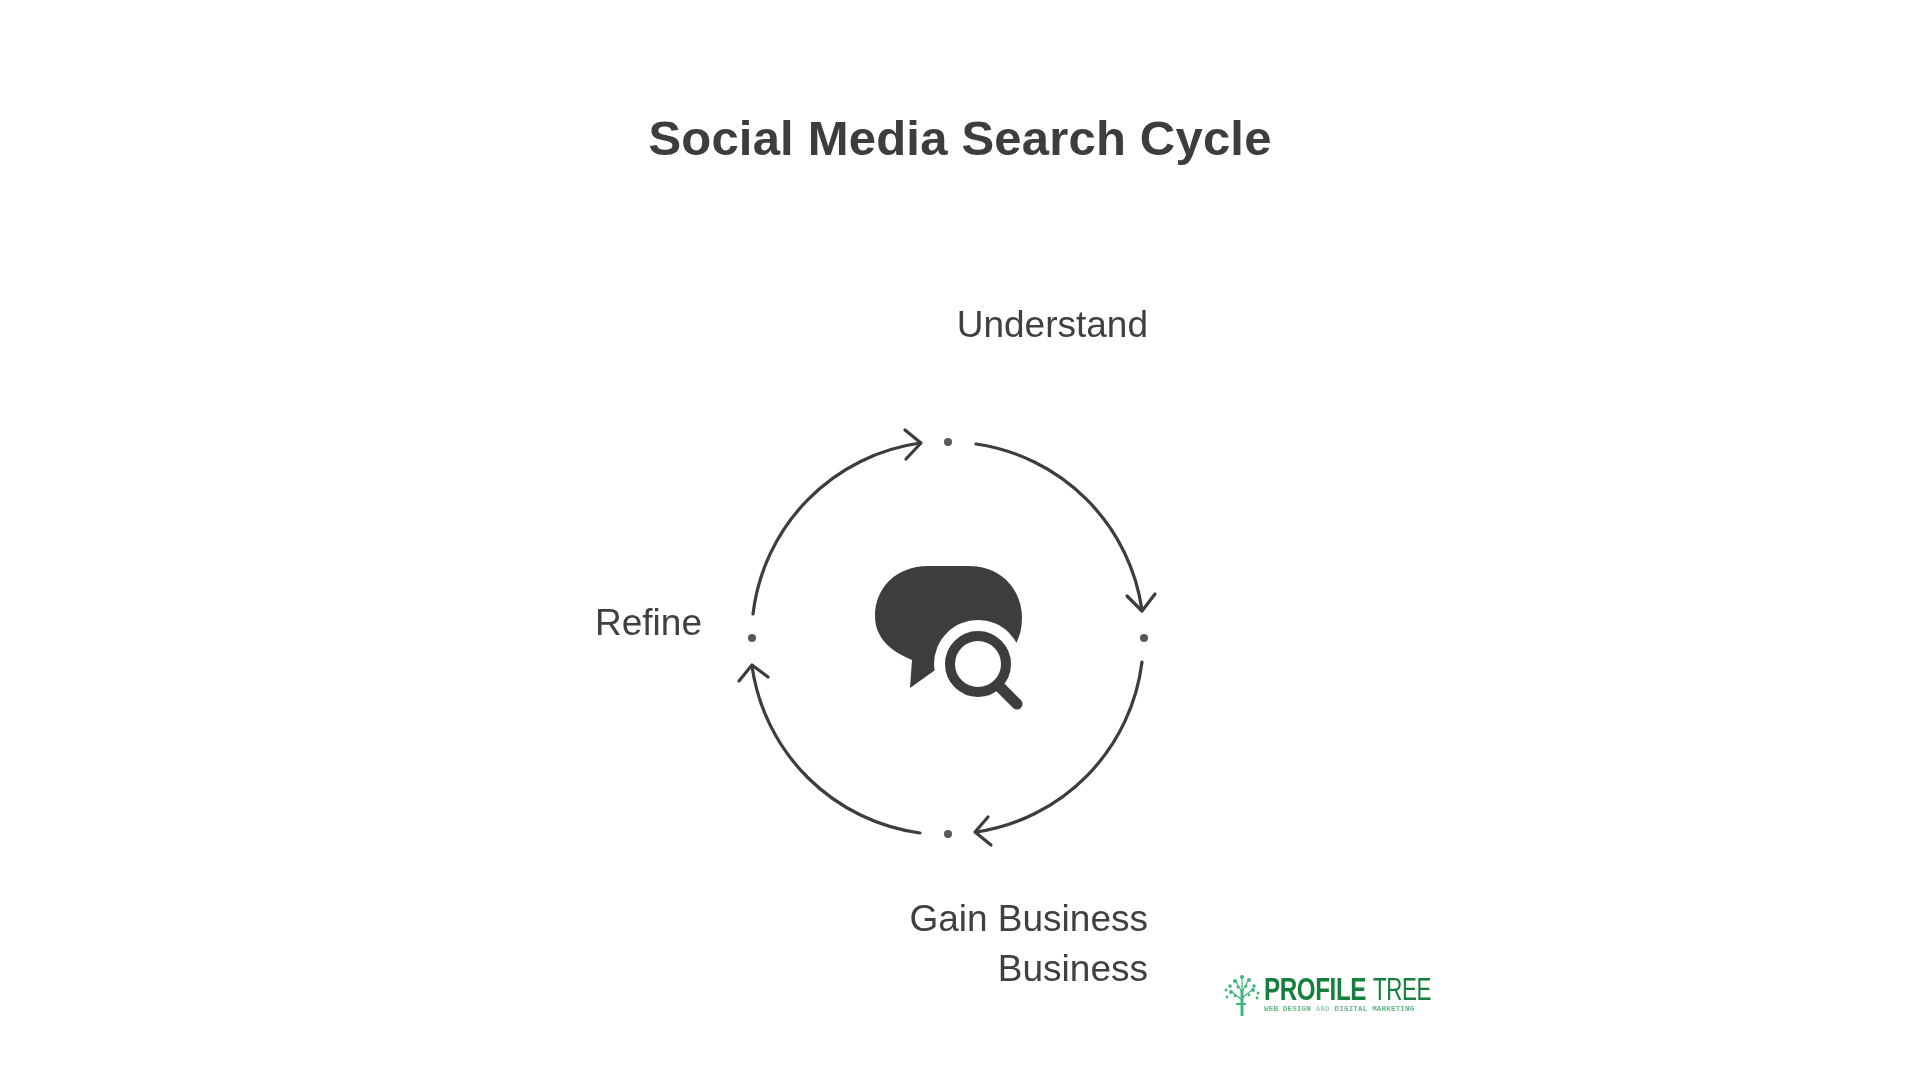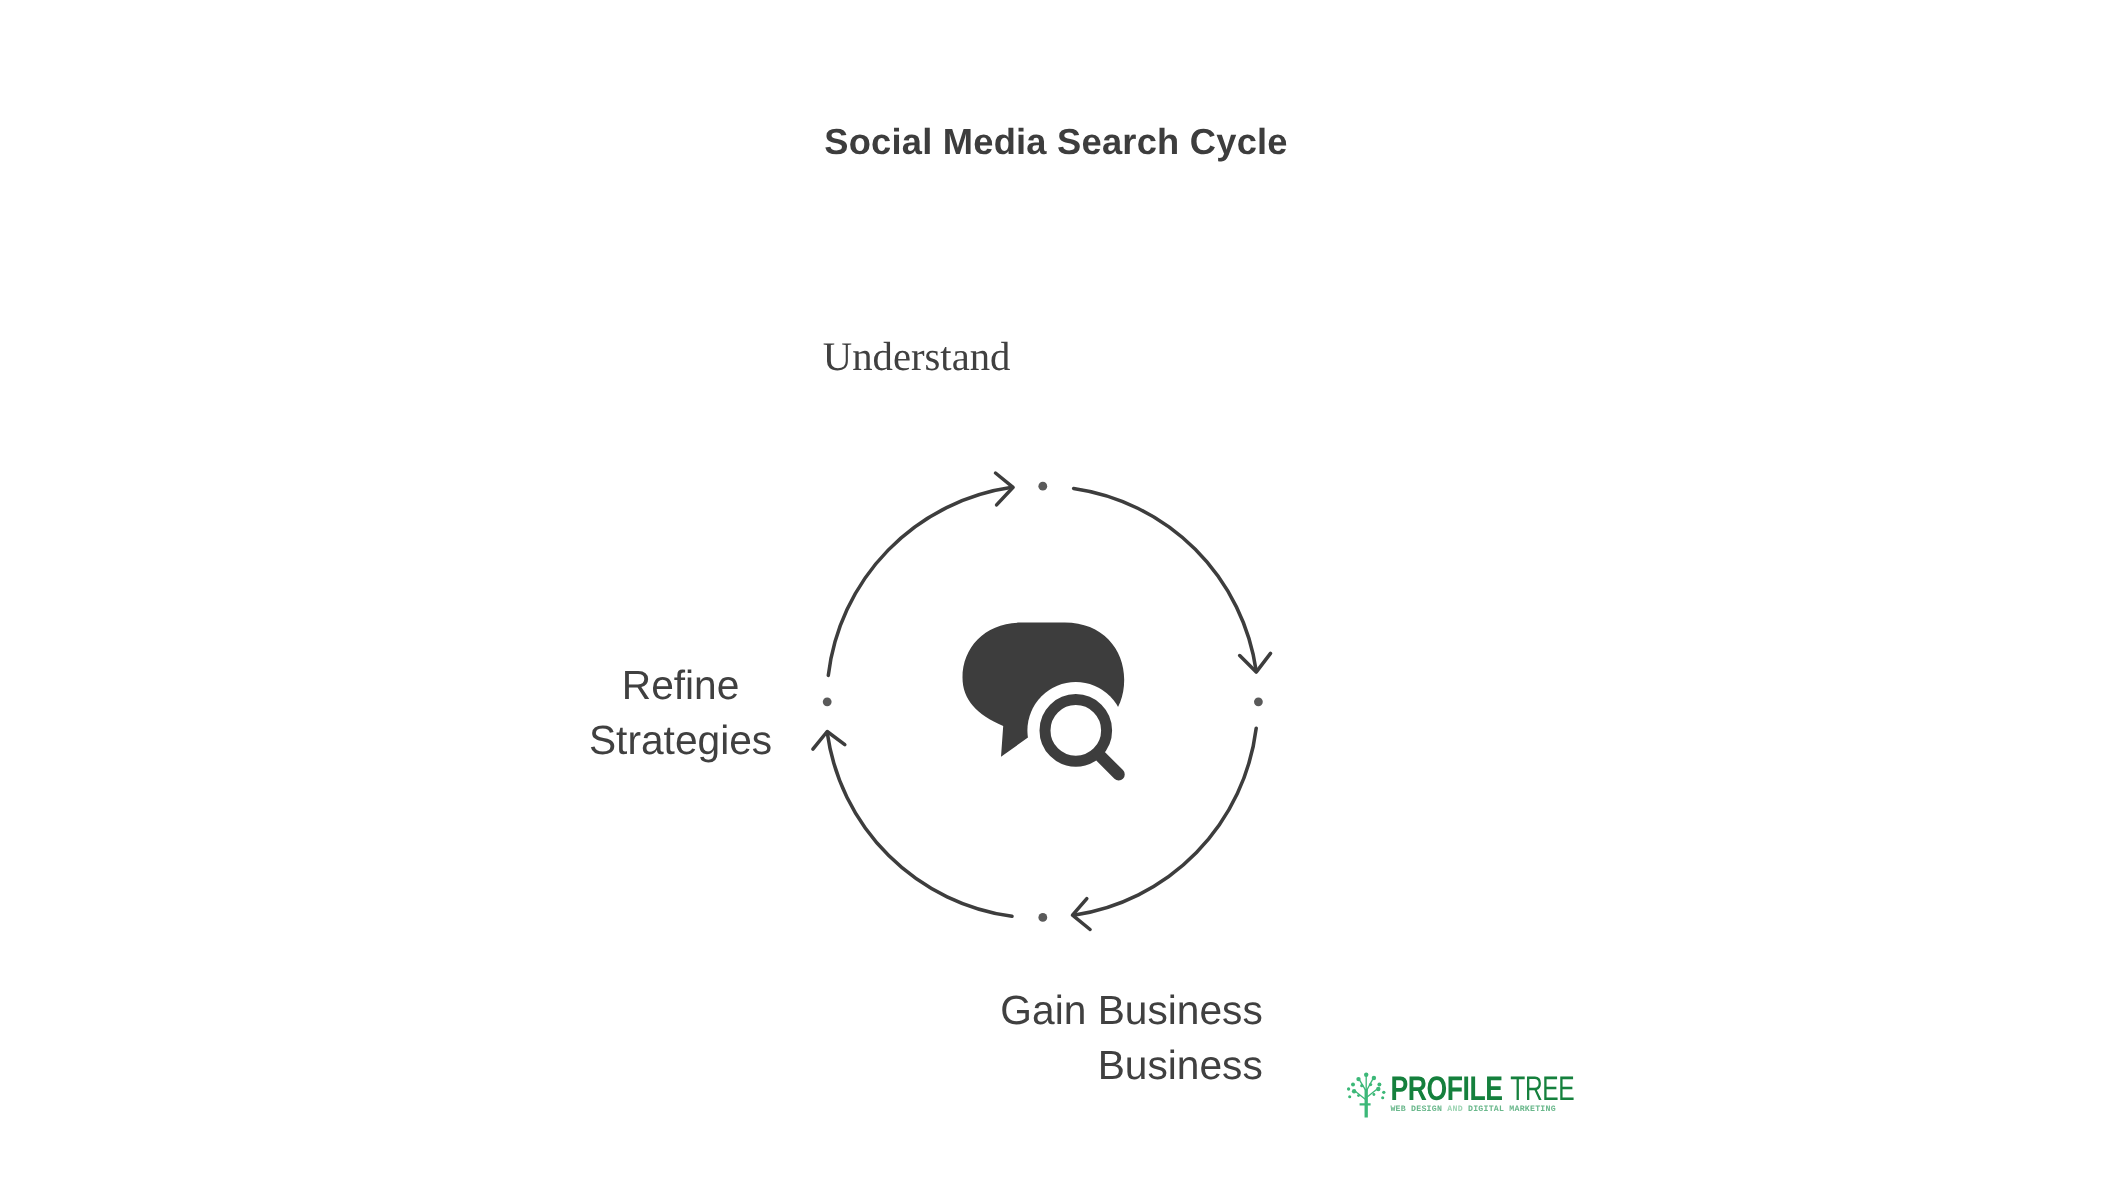--- a/index.html
+++ b/index.html
@@ -14,21 +14,21 @@
     position: relative;
     font-family: "Liberation Sans", "DejaVu Sans", sans-serif;
     color: #3f3f3f;
   }
   .title {
     position: absolute;
     left: 0;
     width: 1920px;
     top: 110px;
     text-align: center;
-    font-size: 33px;
+    font-size: 49px;
     font-weight: bold;
     color: #3d3d3d;
     letter-spacing: 0.2px;
   }
   .diagram {
     position: absolute;
     left: 0;
     top: 0;
     width: 1920px;
     height: 1080px;
@@ -38,22 +38,21 @@
     font-size: 37px;
     line-height: 50px;
     color: #404040;
     white-space: nowrap;
   }
   .label span { display: block; }
   .label-top {
     left: 748px;
     width: 400px;
     top: 300px;
-    text-align: left;
-    font-family: Liberation Serif, serif;
+    text-align: right;
   }
   .label-right {
     left: 1212px;
     top: 598px;
     text-align: left;
   }
   .label-bottom {
     left: 748px;
     width 400px;
     width: 400px;
@@ -160,21 +159,20 @@
 <div class="label label-right">
 </div>
 
 <div class="label label-bottom">
   <span>Gain Business</span>
   <span>Business</span>
 </div>
 
 <div class="label label-left">
   <span>Refine</span>
-  <span>Strategies</span>
 </div>
 
 <div class="logo">
   <svg width="40" height="46" viewBox="0 0 40 46" style="position:absolute;left:0;top:0;" xmlns="http://www.w3.org/2000/svg">
     <g stroke="#3cb878" stroke-width="1.2" fill="none">
       <line x1="20" y1="44" x2="20" y2="18" stroke-width="3"></line>
       <line x1="20" y1="28" x2="10" y2="20"></line>
       <line x1="20" y1="26" x2="30" y2="18"></line>
       <line x1="20" y1="20" x2="14" y2="10"></line>
       <line x1="20" y1="20" x2="26" y2="9"></line>

